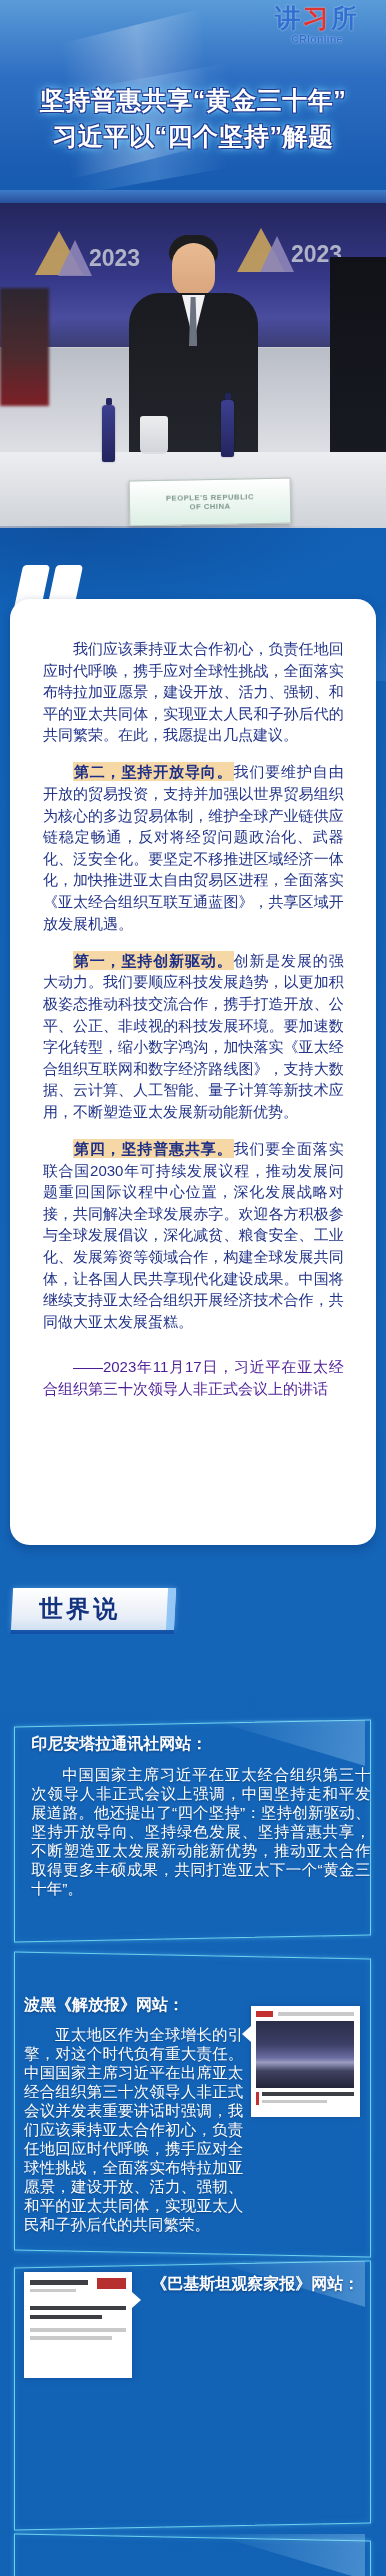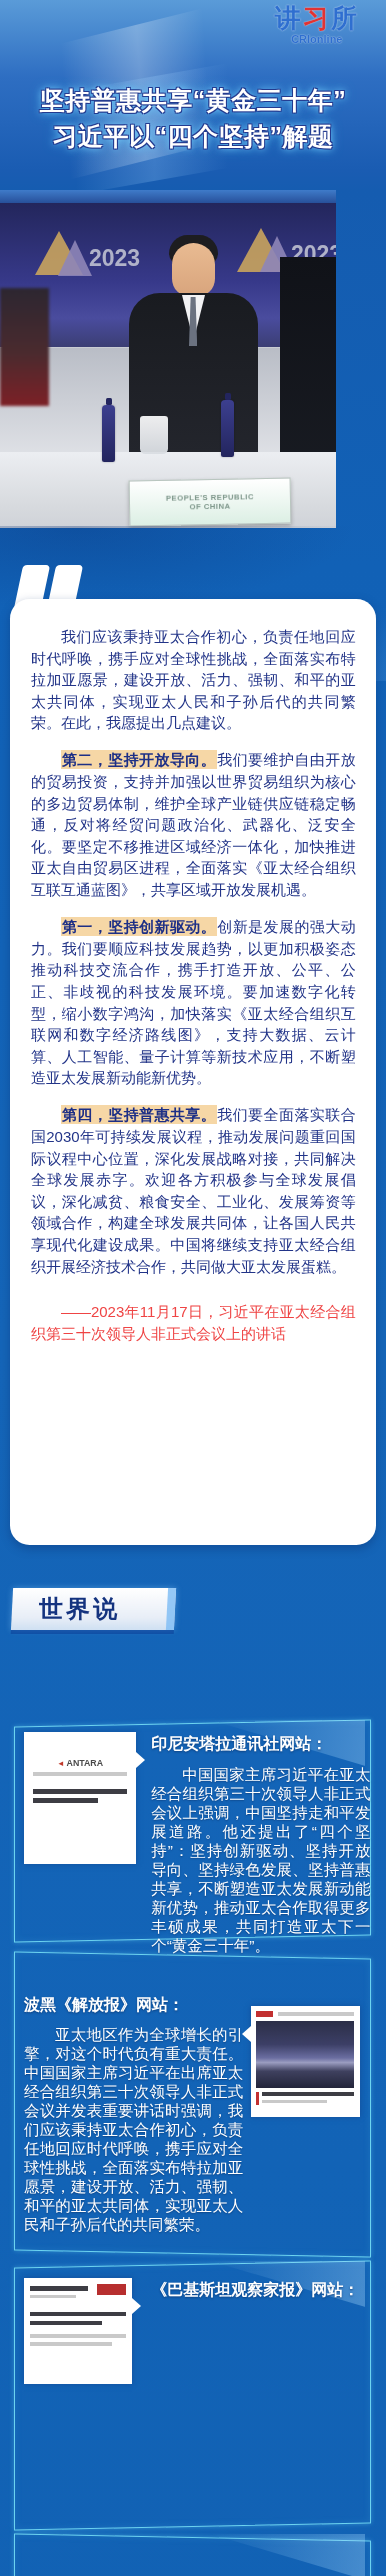--- a/index.html
+++ b/index.html
@@ -20,21 +20,21 @@
   
   .logo{position:absolute;top:5px;right:27px;text-align:center;line-height:1;}
   .logo .cn{font-size:26px;font-weight:bold;color:#2f6fd0;text-shadow:0 0 1.5px rgba(255,255,255,.8);letter-spacing:2.1px;}
   .logo .cn .red{color:#e23333;}
   .logo .en{margin-top:3.1px;font-size:11px;font-weight:bold;color:#2f6fd0;text-shadow:0 0 1.5px rgba(255,255,255,.8);}
   
   .title{position:absolute;left:0;width:386px;text-align:center;font-weight:bold;font-size:25px;color:#ffffff;
          letter-spacing:0.5px;
          text-shadow:-1px -1px 0 #233a8f,1px -1px 0 #233a8f,-1px 1px 0 #233a8f,1px 1px 0 #233a8f,0 0 7.2px #7fd4ff,0 0 11.3px #4fb4f0;}
   
-  .photo{position:absolute;left:0;top:190px;width:336px;height:338px;overflow:hidden;background:#c9ccd3;}
+  .photo{position:absolute;left:0;top:190px;width:386px;height:338px;overflow:hidden;background:#c9ccd3;}
   .photo .lightstrip{position:absolute;left:0;top:0;width:386px;height:13.4px;background:linear-gradient(180deg,#3f7bc9,#27509a);}
   .photo .banner{position:absolute;left:0;top:13.4px;width:386px;height:144px;
         background:linear-gradient(180deg,#23265c 0%,#37398a 55%,#4a4c9e 80%,#3b3e74 100%);}
   .photo .wall{position:absolute;left:0;top:158px;width:386px;height:181px;background:linear-gradient(180deg,#b9bdc6,#dfe1e6 60%,#e8eaee);}
   .apec-logo{position:absolute;width:108px;height:57px;}
   .apec-logo .tri{position:absolute;left:0;top:4.1px;width:0;height:0;border-left:24px solid transparent;border-right:24px solid transparent;border-bottom:44px solid #c9a45e;filter:blur(0.5px);opacity:.9;}
   .apec-logo .tri2{position:absolute;left:23px;top:12.4px;width:0;height:0;border-left:17.5px solid transparent;border-right:17.5px solid transparent;border-bottom:36px solid #8e86b8;filter:blur(0.5px);opacity:.9;}
   .apec-logo .yr{position:absolute;left:54px;top:17.5px;font-size:23px;font-weight:bold;color:#c7c9d6;opacity:.85;filter:blur(0.5px);}
   .flagblur{position:absolute;left:0;top:98px;width:49px;height:118px;background:linear-gradient(180deg,#2c2630 0%,#4a2a2e 55%,#7c2026 100%);filter:blur(1.5px);}
   .screenpanel{position:absolute;right:0;top:67px;width:56px;height:272px;background:linear-gradient(180deg,#101218,#1a1d24);}
@@ -50,25 +50,25 @@
              display:flex;flex-direction:column;align-items:center;justify-content:center;}
   .nameplate span{font-size:7.7px;letter-spacing:0.5px;color:#7e978b;font-weight:bold;filter:blur(0.2px);}
   .bottle{position:absolute;width:13.4px;height:57px;border-radius:4.1px 4.1px 2.1px 2.1px;background:linear-gradient(180deg,#3c3f8f,#23255e);box-shadow:0 0 2.1px rgba(0,0,0,.3);}
   .bottle:before{content:"";position:absolute;left:3.6px;top:-7.2px;width:6.2px;height:7.2px;background:#23255e;border-radius:1.5px;}
   .cup{position:absolute;left:140px;top:226px;width:28px;height:38px;background:linear-gradient(180deg,#f8f8f9,#d9dde2);border-radius:3.1px 3.1px 5.2px 5.2px;opacity:.95;}
   
   .qmark{position:absolute;left:17.5px;top:565px;width:62px;height:49px;}
   .qmark i{position:absolute;top:0;width:27px;height:49px;background:#ffffff;border-radius:4.1px 4.1px 13.4px 4.1px;transform:skewX(-12deg);}
   .qmark i+i{left:33px;}
   .quote-box{position:absolute;left:10.3px;top:599px;width:366px;min-height:946px;background:#ffffff;border-radius:19.6px;
-             box-shadow:0 3.1px 9.3px rgba(8,40,100,.35);padding:0;box-sizing:border-box;}
+             box-shadow:0 3.1px 9.3px rgba(8,40,100,.35);padding:12px;box-sizing:border-box;}
   .quote-inner{padding:27px 20.6px 20.6px 20.6px;}
   .quote-inner p{margin:0 0 15.5px 0;font-size:15px;line-height:21.6px;color:#223488;text-align:justify;text-indent:2em;}
   .quote-inner p .lead{font-weight:bold;background:#f6d7a6;color:#1d2f86;padding:1px 1px;}
-  .quote-inner p.attr{text-indent:2em;color:#ef4444;margin-top:24px;margin-bottom:0;}
+  .quote-inner p.attr{text-indent:2em;color:#4c1d95;margin-top:24px;margin-bottom:0;}
   
   .sec-title{position:absolute;left:12.4px;top:1588px;width:155px;height:42px;
              background:linear-gradient(180deg,#ffffff 0%,#e8eef7 70%,#cfe0f2 100%);
              border-right:8.2px solid rgba(130,190,245,.85);box-shadow:0 4.1px 0 rgba(10,60,150,.55),0 0 6.2px rgba(150,210,255,.4);
              transform:skewX(-3deg);display:flex;align-items:center;}
   .sec-title span{font-size:24px;font-weight:bold;color:#14337f;padding-left:27px;letter-spacing:3.1px;transform:skewX(3deg);}
   
   .card{position:absolute;left:0;width:386px;}
   .card .outline{position:absolute;left:14.4px;right:14.4px;top:0;bottom:0;border:1.5px solid rgba(125,232,250,.85);
                  box-shadow:0 0 5.2px rgba(90,200,240,.45), inset 0 0 7.2px rgba(90,200,240,.15);}
@@ -170,29 +170,20 @@
   </div>
 
   <div class="sec-title">
     <span>世界说</span>
   </div>
 
   <div class="card" style="top:1723px;height:216px;">
     <div class="outline sk-a"></div>
     <div class="wedge"></div>
     <div class="card-inner" style="top:9.3px;">
-      <div class="col-media">
-        <div class="frame thumb1">
-          <div class="arrow-r"></div>
-          <div class="brand"><b>◄</b><span>ANTARA</span></div>
-          <div class="bar"></div>
-          <div class="bar dark" style="margin-top:13.4px;"></div>
-          <div class="bar dark w60"></div>
-        </div>
-      </div>
       <div class="gap"></div>
       <div class="col-text">
         <div class="card-title">印尼安塔拉通讯社网站：</div>
         <div class="card-body">中国国家主席习近平在亚太经合组织第三十次领导人非正式会议上强调，中国坚持走和平发展道路。他还提出了“四个坚持”：坚持创新驱动、坚持开放导向、坚持绿色发展、坚持普惠共享，不断塑造亚太发展新动能新优势，推动亚太合作取得更多丰硕成果，共同打造亚太下一个“黄金三十年”。</div>
       </div>
     </div>
   </div>
 
   <div class="card" style="top:1955px;height:299px;">
     <div class="outline sk-b"></div>
@@ -218,21 +209,21 @@
               </div>
             </div>
         </div>
       </div>
     </div>
   </div>
 
   <div class="card" style="top:2264px;height:263px;">
     <div class="outline sk-a"></div>
     <div class="wedge"></div>
-    <div class="card-inner" style="top:14px;">
+    <div class="card-inner" style="top:8px;">
       <div class="col-media">
         <div class="frame thumb3">
           <div class="arrow-r"></div>
           <div class="row">
             <div style="width:60%;">
                 <div class="bar dark" style="margin:2.1px 0 0 0;"></div>
                 <div class="bar" style="margin:4.1px 0 0 0;width:80%;"></div>
               </div>
             <div class="badge"></div>
           </div>

